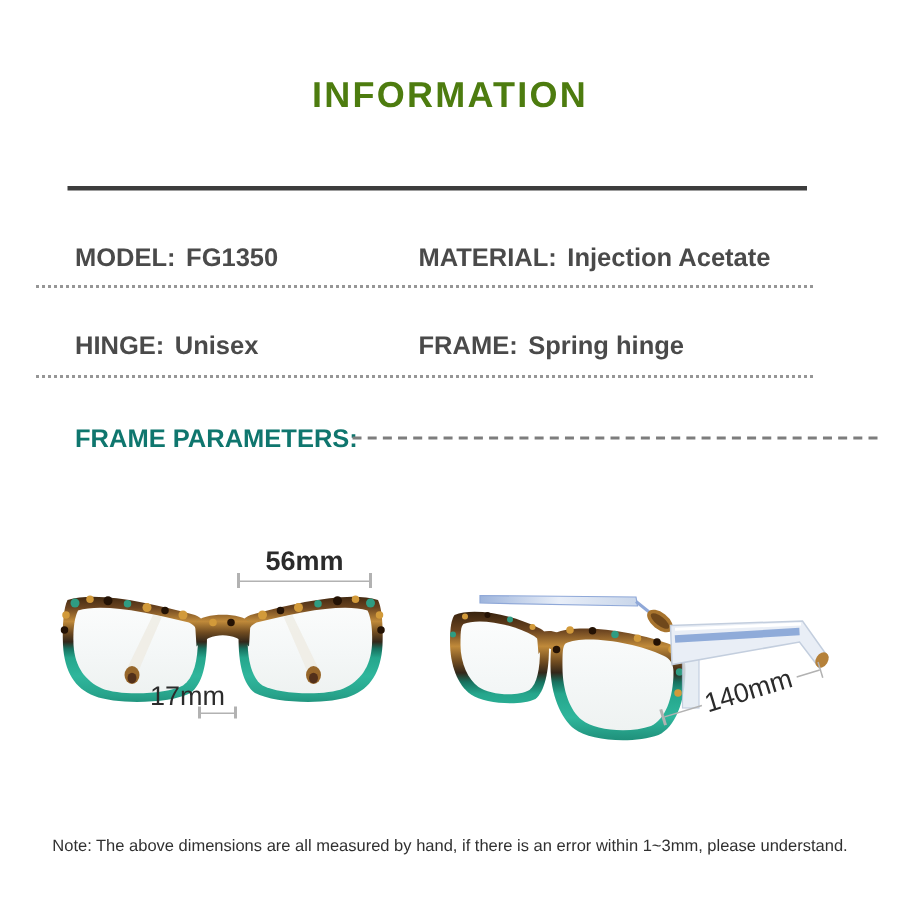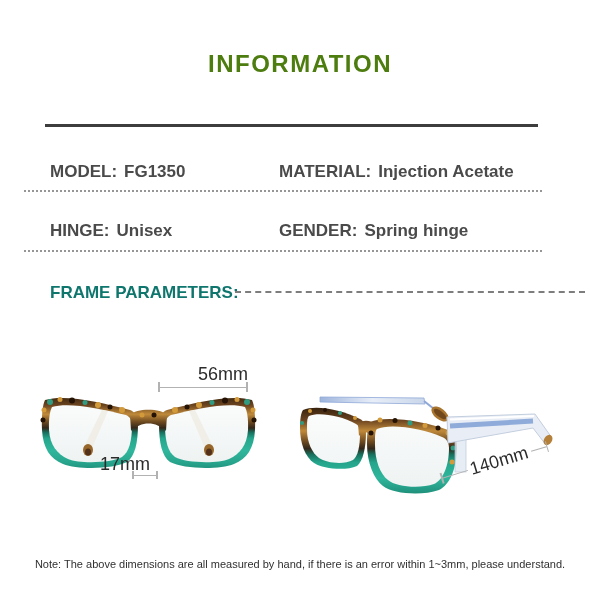--- a/index.html
+++ b/index.html
@@ -31,21 +31,21 @@
   .frame-params-label {
     position:absolute; left:50px; top:283px; font-size:17px; font-weight:bold; color:#0f766e; white-space:nowrap;
   }
   .frame-params-dash {
     position:absolute; left:235px; top:291px; width:350px; height:0;
     border-top:2px dashed #7d7d7d;
   }
   .dim-text { position:absolute; font-size:18px; color:#2b2b2b; white-space:nowrap; }
   .dim-line { position:absolute; height:0; border-top:1.5px solid #b2b2b2; }
   .dim-tick { position:absolute; width:1.5px; background:#b2b2b2; }
-  .lens-width-text { left:158px; top:364px; width:90px; text-align:right; }
+  .lens-width-text { left:158px; top:364px; width:90px; text-align:center;font-weight:bold; }
   .bridge-width-text { left:100px; top:454px; width:85px; text-align:left; }
   .temple-dim {
     position:absolute; left:441px; top:466px; width:122px; height:24px;
     transform:rotate(-16.8deg); transform-origin:left center;
     display:flex; align-items:center;
   }
   .temple-dim .seg { border-top:1.5px solid #b2b2b2; height:0; }
   .temple-dim .segL { width:26px; }
   .temple-dim .segR { width:16px; }
   .temple-dim .tick { width:1.5px; height:11px; background:#b2b2b2; }
@@ -75,21 +75,21 @@
     </div>
   </div>
 
   <div class="dotted-divider dot1"></div>
 
   <div class="spec-row row2">
     <div class="col1">
       <span class="spec-label">HINGE:</span><span class="spec-value">Unisex</span>
     </div>
     <div class="col2">
-      <span class="spec-label">GENDER:</span><span class="spec-value">Spring hinge</span>
+      <span class="spec-label">FRAME:</span><span class="spec-value">Spring hinge</span>
     </div>
   </div>
 
   <div class="dotted-divider dot2"></div>
 
   <div class="frame-params-label">FRAME PARAMETERS:</div>
   <div class="frame-params-dash"></div>
 
   <svg class="glasses-svg front-svg" width="240" height="150" viewBox="0 0 240 150" aria-hidden="true">
     <defs>

